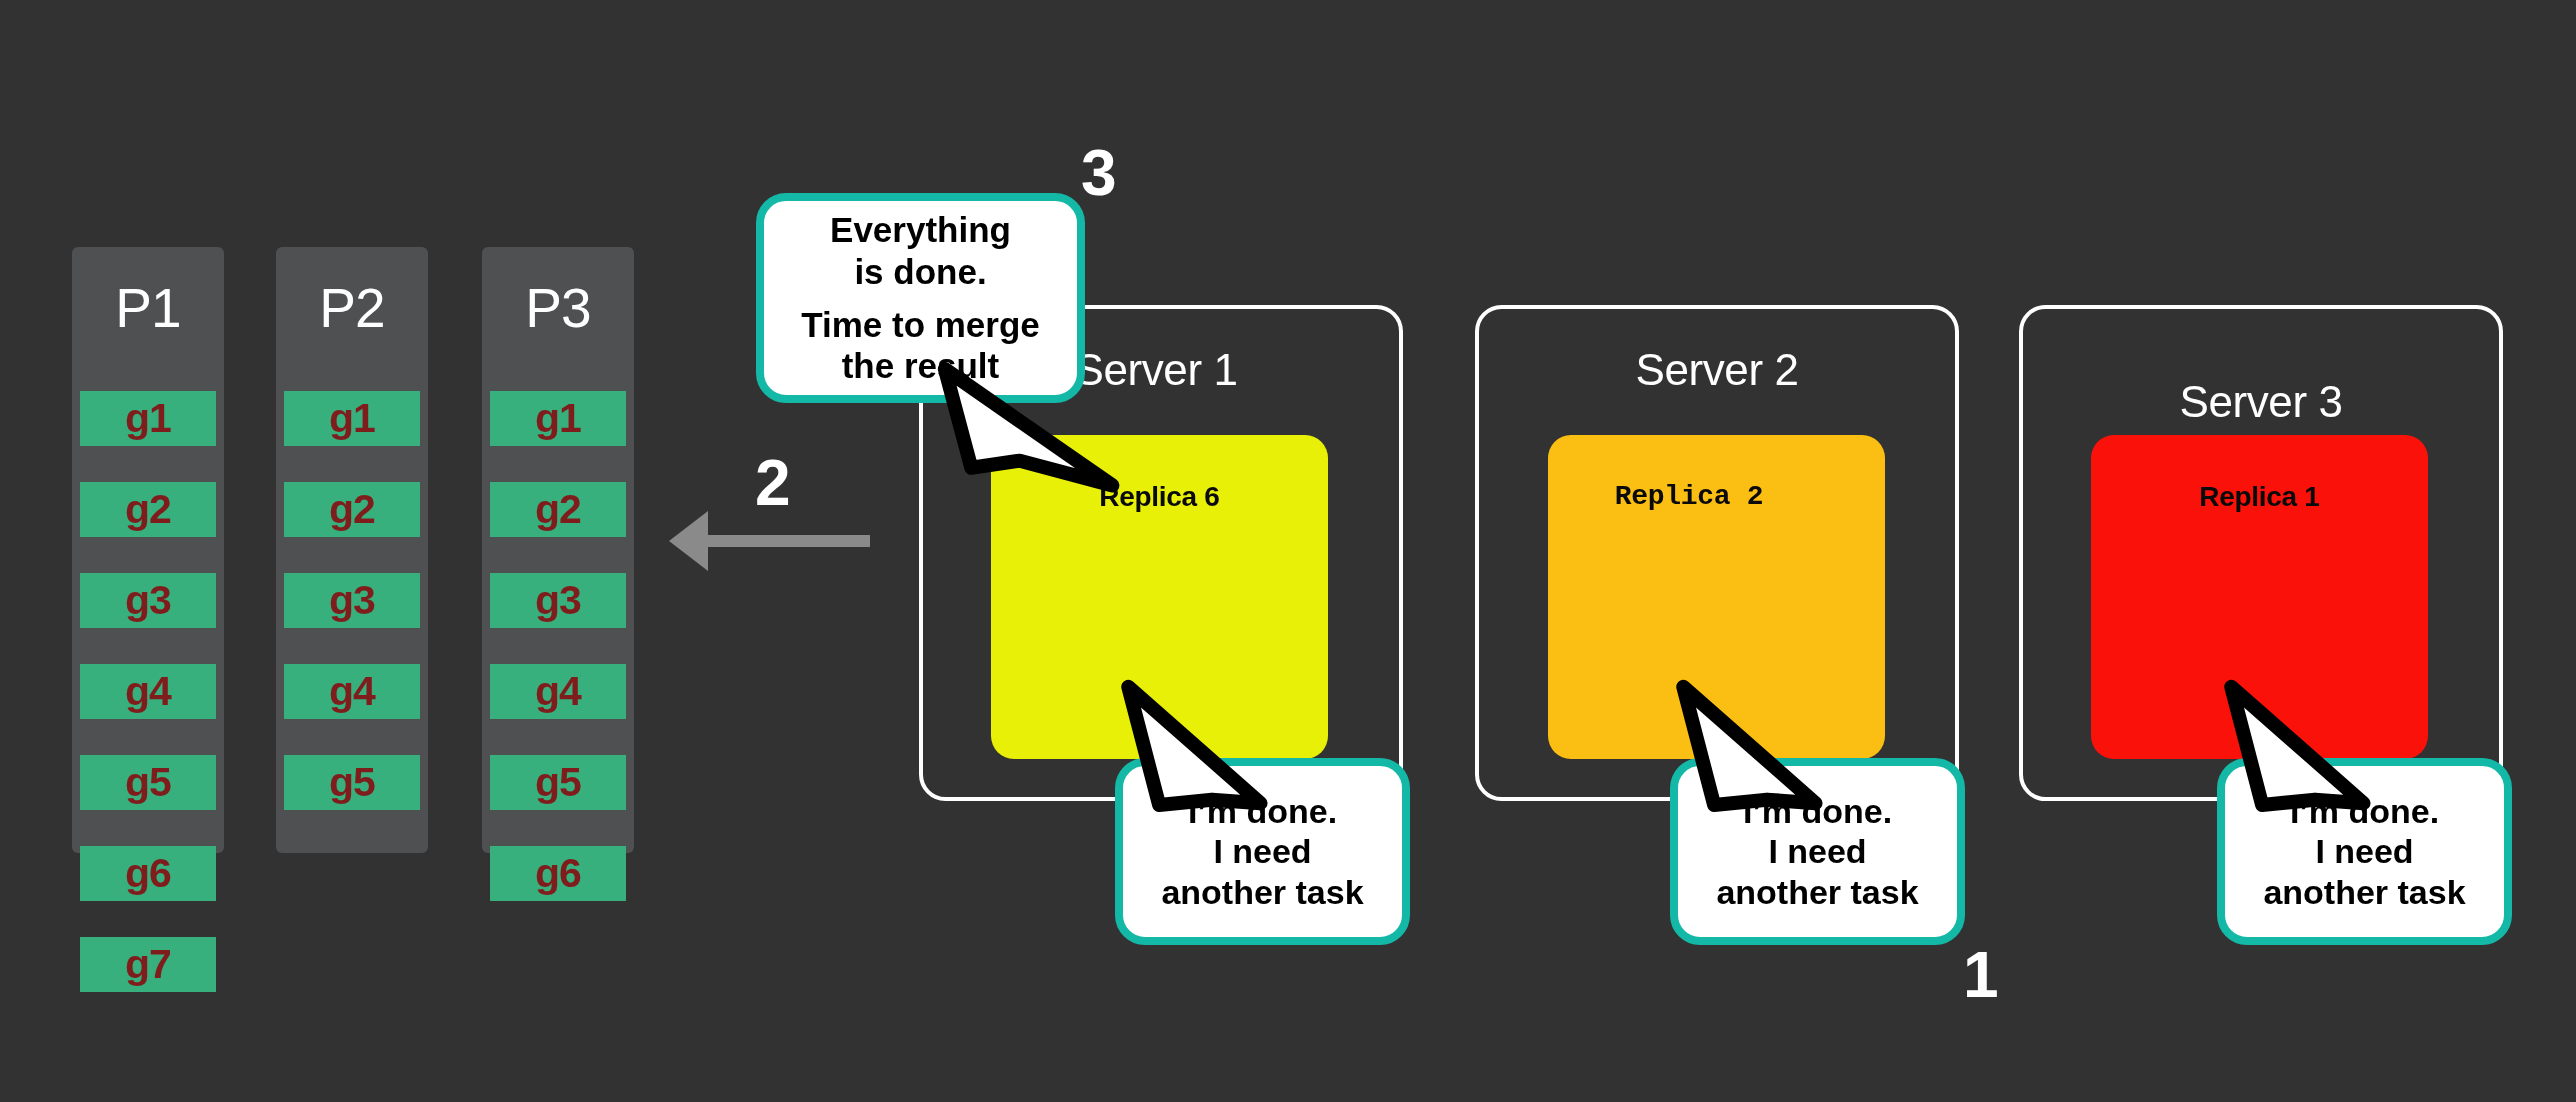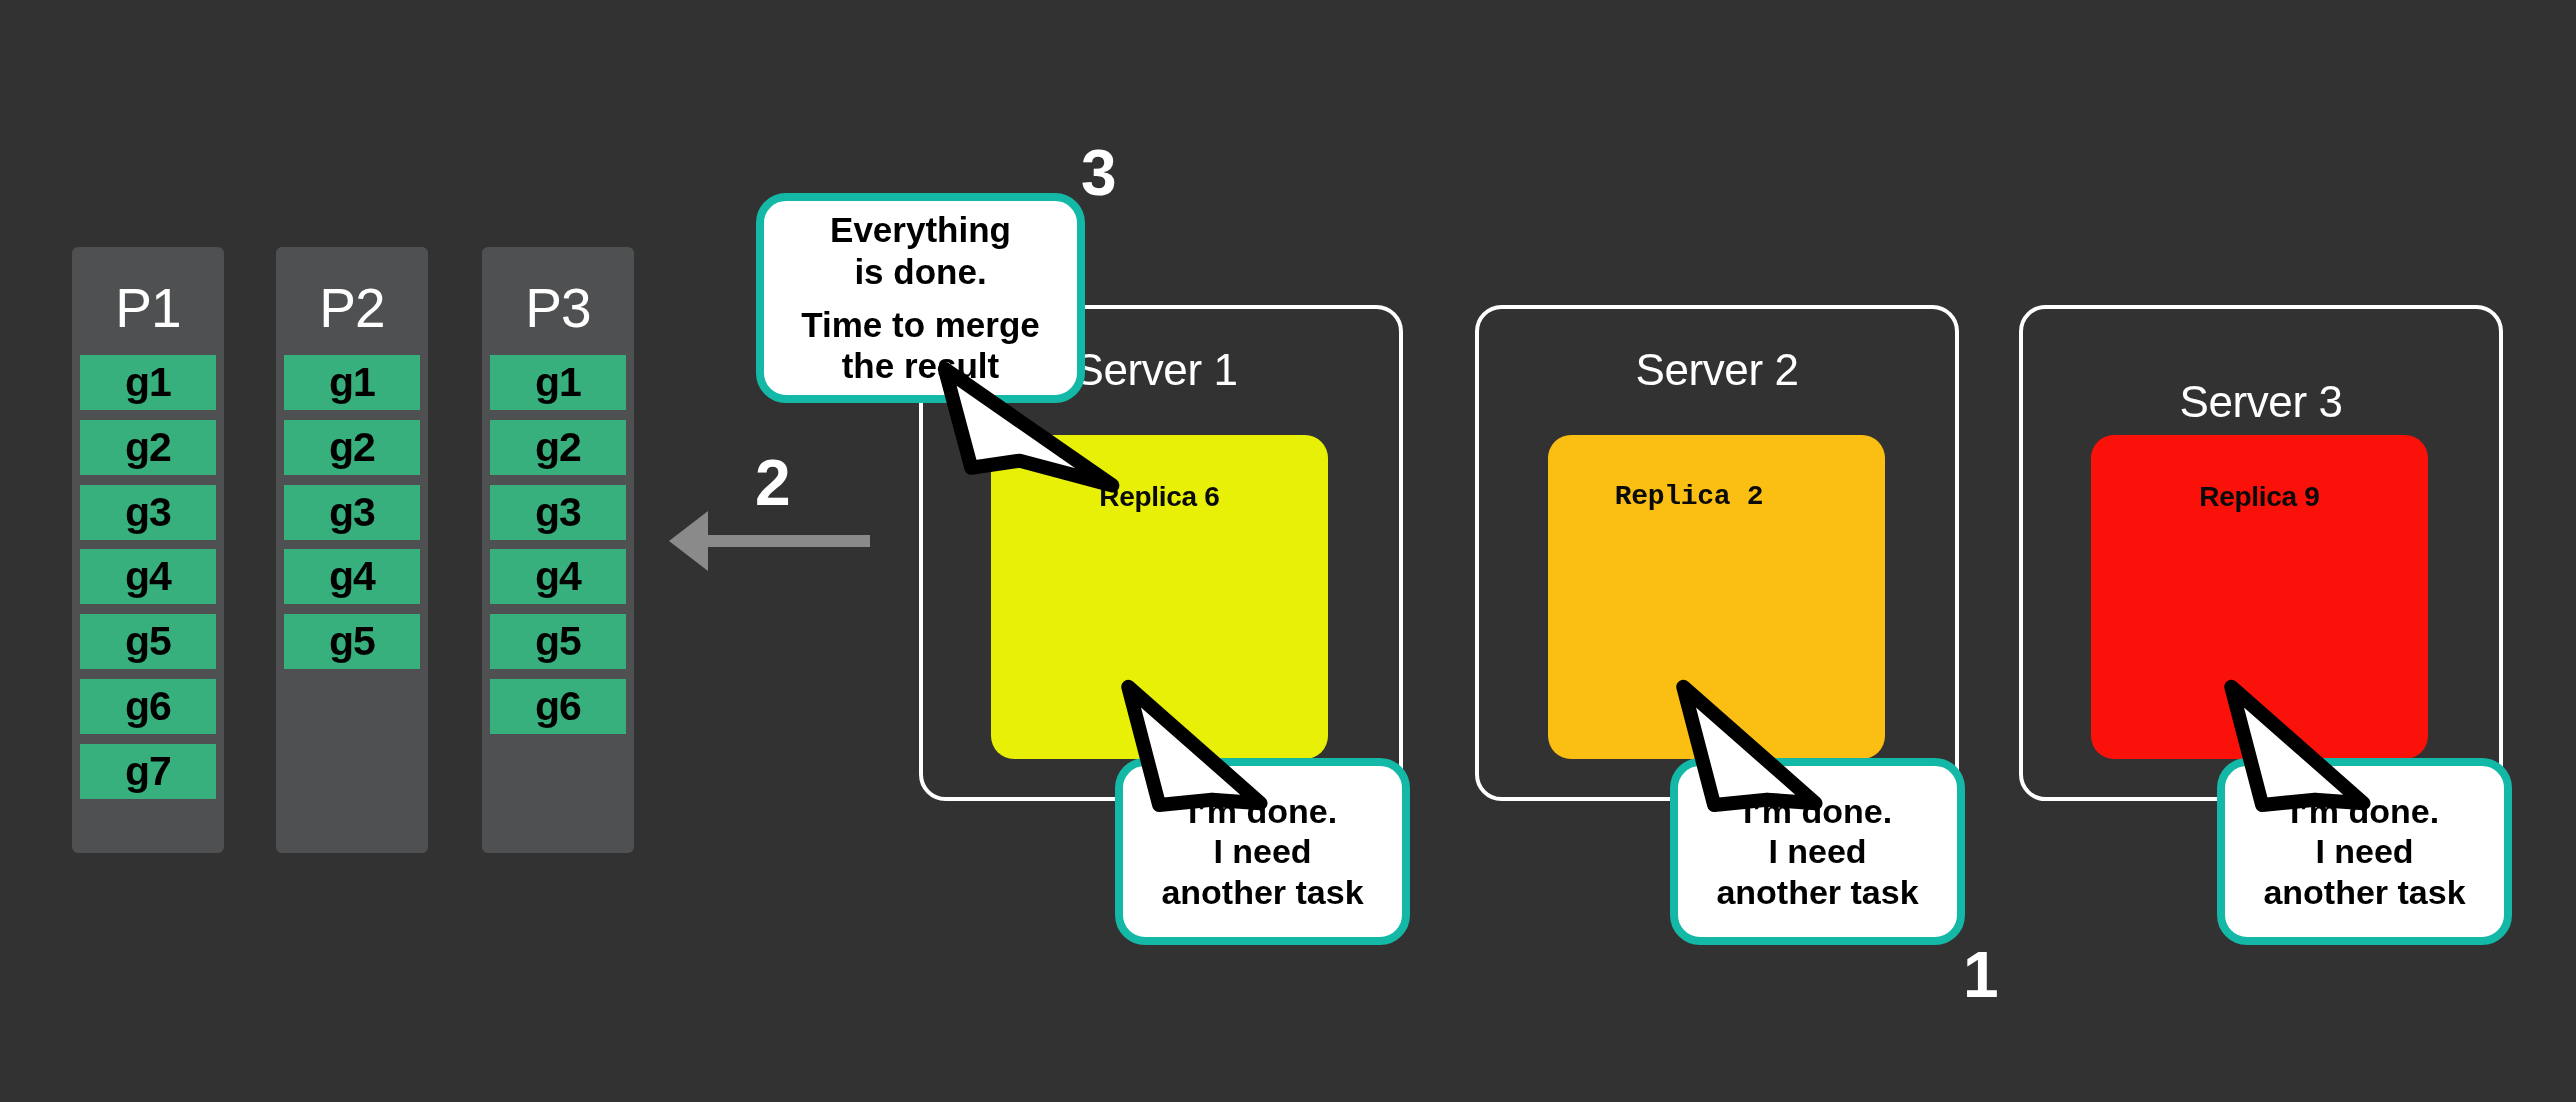--- a/index.html
+++ b/index.html
@@ -10,21 +10,21 @@
 
   
   .partition{position:absolute;background:#4F5052;border-radius:6px;
              width:152px;}
   .partition .ptitle{color:#ffffff;font-size:55px;font-weight:400;
              text-align:center;line-height:1;padding-top:34px;
              letter-spacing:-0.9px;}
   .blocks{padding:19.4px 8px 0 8px;}
   .gblock{background:#38B07E;height:55px;margin-bottom:9.7px;
           display:flex;align-items:center;justify-content:center;
-          color:#000000;font-size:41px;font-weight:700;letter-spacing:-0.9px;}
+          color:#7f1d1d;font-size:41px;font-weight:700;letter-spacing:-0.9px;margin-top:36px;}
 
   
   .server{position:absolute;border:4.4px solid #ffffff;border-radius:26.5px;
           box-sizing:border-box;}
   .server-title{position:absolute;color:#ffffff;font-size:44px;
           font-weight:400;text-align:center;width:100%;letter-spacing:-0.4px;}
   .replica{position:absolute;border-radius:23px;}
   .replica-label{position:absolute;width:100%;text-align:center;
           color:#0a0a0a;font-size:28px;font-weight:700;letter-spacing:-0.3px;}
 
@@ -98,21 +98,21 @@
   <div class="replica-label" style="left:991px;top:481px;width:337px;">Replica 6</div>
 
   <div class="server" style="left:1475px;top:305px;width:484px;height:496px;"></div>
   <div class="server-title" style="left:1475px;top:345px;width:484px;">Server 2</div>
   <div class="replica" style="left:1548px;top:435px;width:337px;height:324px;background:#FBBF13;"></div>
   <div class="replica-label" style="left:1548px;top:481px;width:282px;font-family:Liberation Mono, monospace;">Replica 2</div>
 
   <div class="server" style="left:2019px;top:305px;width:484px;height:496px;"></div>
   <div class="server-title" style="left:2019px;top:345px;width:484px;margin-top:32px;">Server 3</div>
   <div class="replica" style="left:2091px;top:435px;width:337px;height:324px;background:#FA1109;"></div>
-  <div class="replica-label" style="left:2091px;top:481px;width:337px;">Replica 9</div>
+  <div class="replica-label" style="left:2091px;top:481px;width:337px;">Replica 1</div>
 
   <svg class="tail" style="left:936px;top:362px;width:194px;height:141px;" viewBox="0 0 220 160">
     <path d="M 10 8 L 200 140 L 95 112 L 40 120 Z" fill="#ffffff" stroke="#000000" stroke-width="16" stroke-linejoin="round"></path>
   </svg>
 
   <div class="bubble" style="left:756px;top:193px;width:329px;height:210px;font-size:35px;">
     <span class="ln">Everything</span>
     <span class="ln">is done.</span>
     <span class="ln" style="margin-top:12.4px;">Time to merge</span>
     <span class="ln">the result</span>

